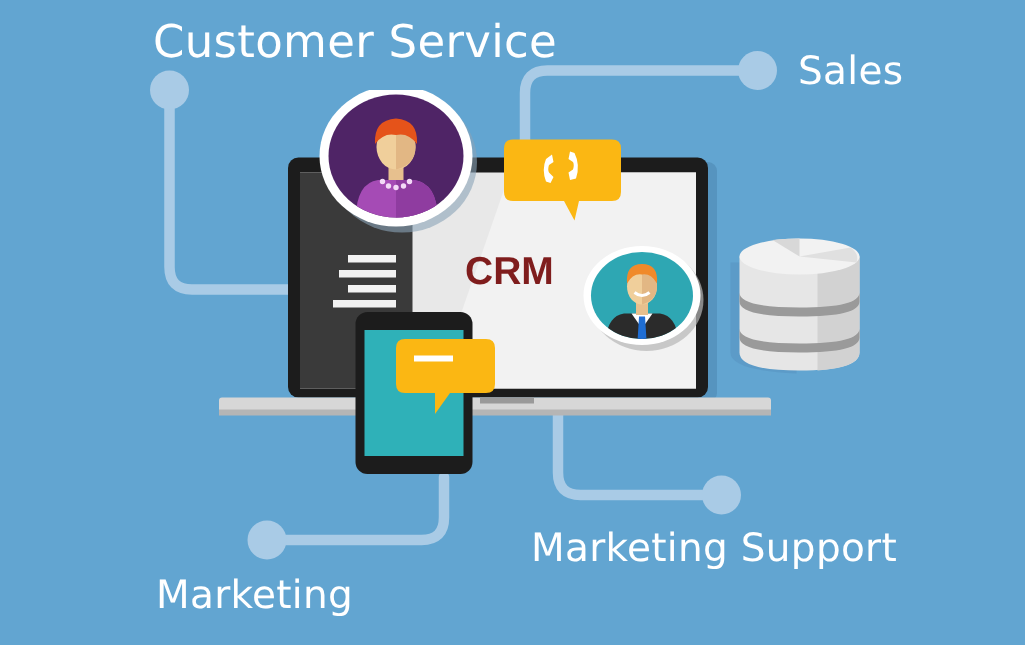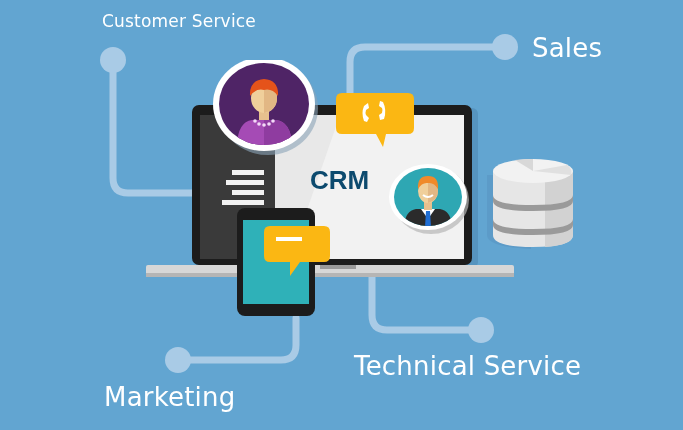--- a/index.html
+++ b/index.html
@@ -1,20 +1,20 @@
 <!DOCTYPE html>
 <html><head>
 <meta charset="utf-8">
 <style>
   html,body{margin:0;padding:0;}
   body{width:683px;height:430px;overflow:hidden;background:#62a5d1;font-family:"DejaVu Sans",sans-serif;position:relative;}
   .abs{position:absolute;}
   .label{position:absolute;color:#ffffff;font-size:26px;white-space:nowrap;letter-spacing:0.2px;}
   svg.lines{position:absolute;left:0;top:0;}
-  .crm-text{position:absolute;font-family:"Liberation Sans",sans-serif;font-weight:bold;font-size:26px;color:#0c4a6e;}
+  .crm-text{position:absolute;font-family:"Liberation Sans",sans-serif;font-weight:bold;font-size:26px;color:#7f1d1d;}
 </style>
 </head>
 <body>
 
 <svg class="lines" width="683" height="430">
   <g stroke="#a9cbe6" stroke-width="7" fill="none" stroke-linecap="round">
 
     <path d="M113 62 V178 Q113 193 128 193 H200"></path>
 
     <path d="M350 95 V62 Q350 47 365 47 H503"></path>
@@ -24,23 +24,23 @@
     <path d="M296 318 V345 Q296 360 281 360 H178"></path>
   </g>
   <g fill="#a9cbe6">
     <circle cx="113" cy="60" r="13"></circle>
     <circle cx="505" cy="47" r="13"></circle>
     <circle cx="481" cy="330" r="13"></circle>
     <circle cx="178" cy="360" r="13"></circle>
   </g>
 </svg>
 
-<div class="label" style="left:102px;top:11px;font-size:17px;">Customer Service</div>
+<div class="label" style="left:102px;top:11px;font-size:30px;">Customer Service</div>
 <div class="label" style="left:532px;top:33px;">Sales</div>
-<div class="label" style="left:354px;top:351px;">Technical Service</div>
+<div class="label" style="left:354px;top:351px;">Marketing Support</div>
 <div class="label" style="left:104px;top:382px;">Marketing</div>
 
 <svg class="abs" style="left:140px;top:100px;" width="390" height="185" viewBox="0 0 390 185">
 
   <rect x="60" y="8" width="278" height="160" rx="6" fill="#4f88b3" opacity="0.6"></rect>
 
   <rect x="52" y="5" width="280" height="160" rx="7" fill="#1c1c1c"></rect>
 
   <rect x="60" y="15" width="264" height="144" fill="#e8e8e8"></rect>
 

